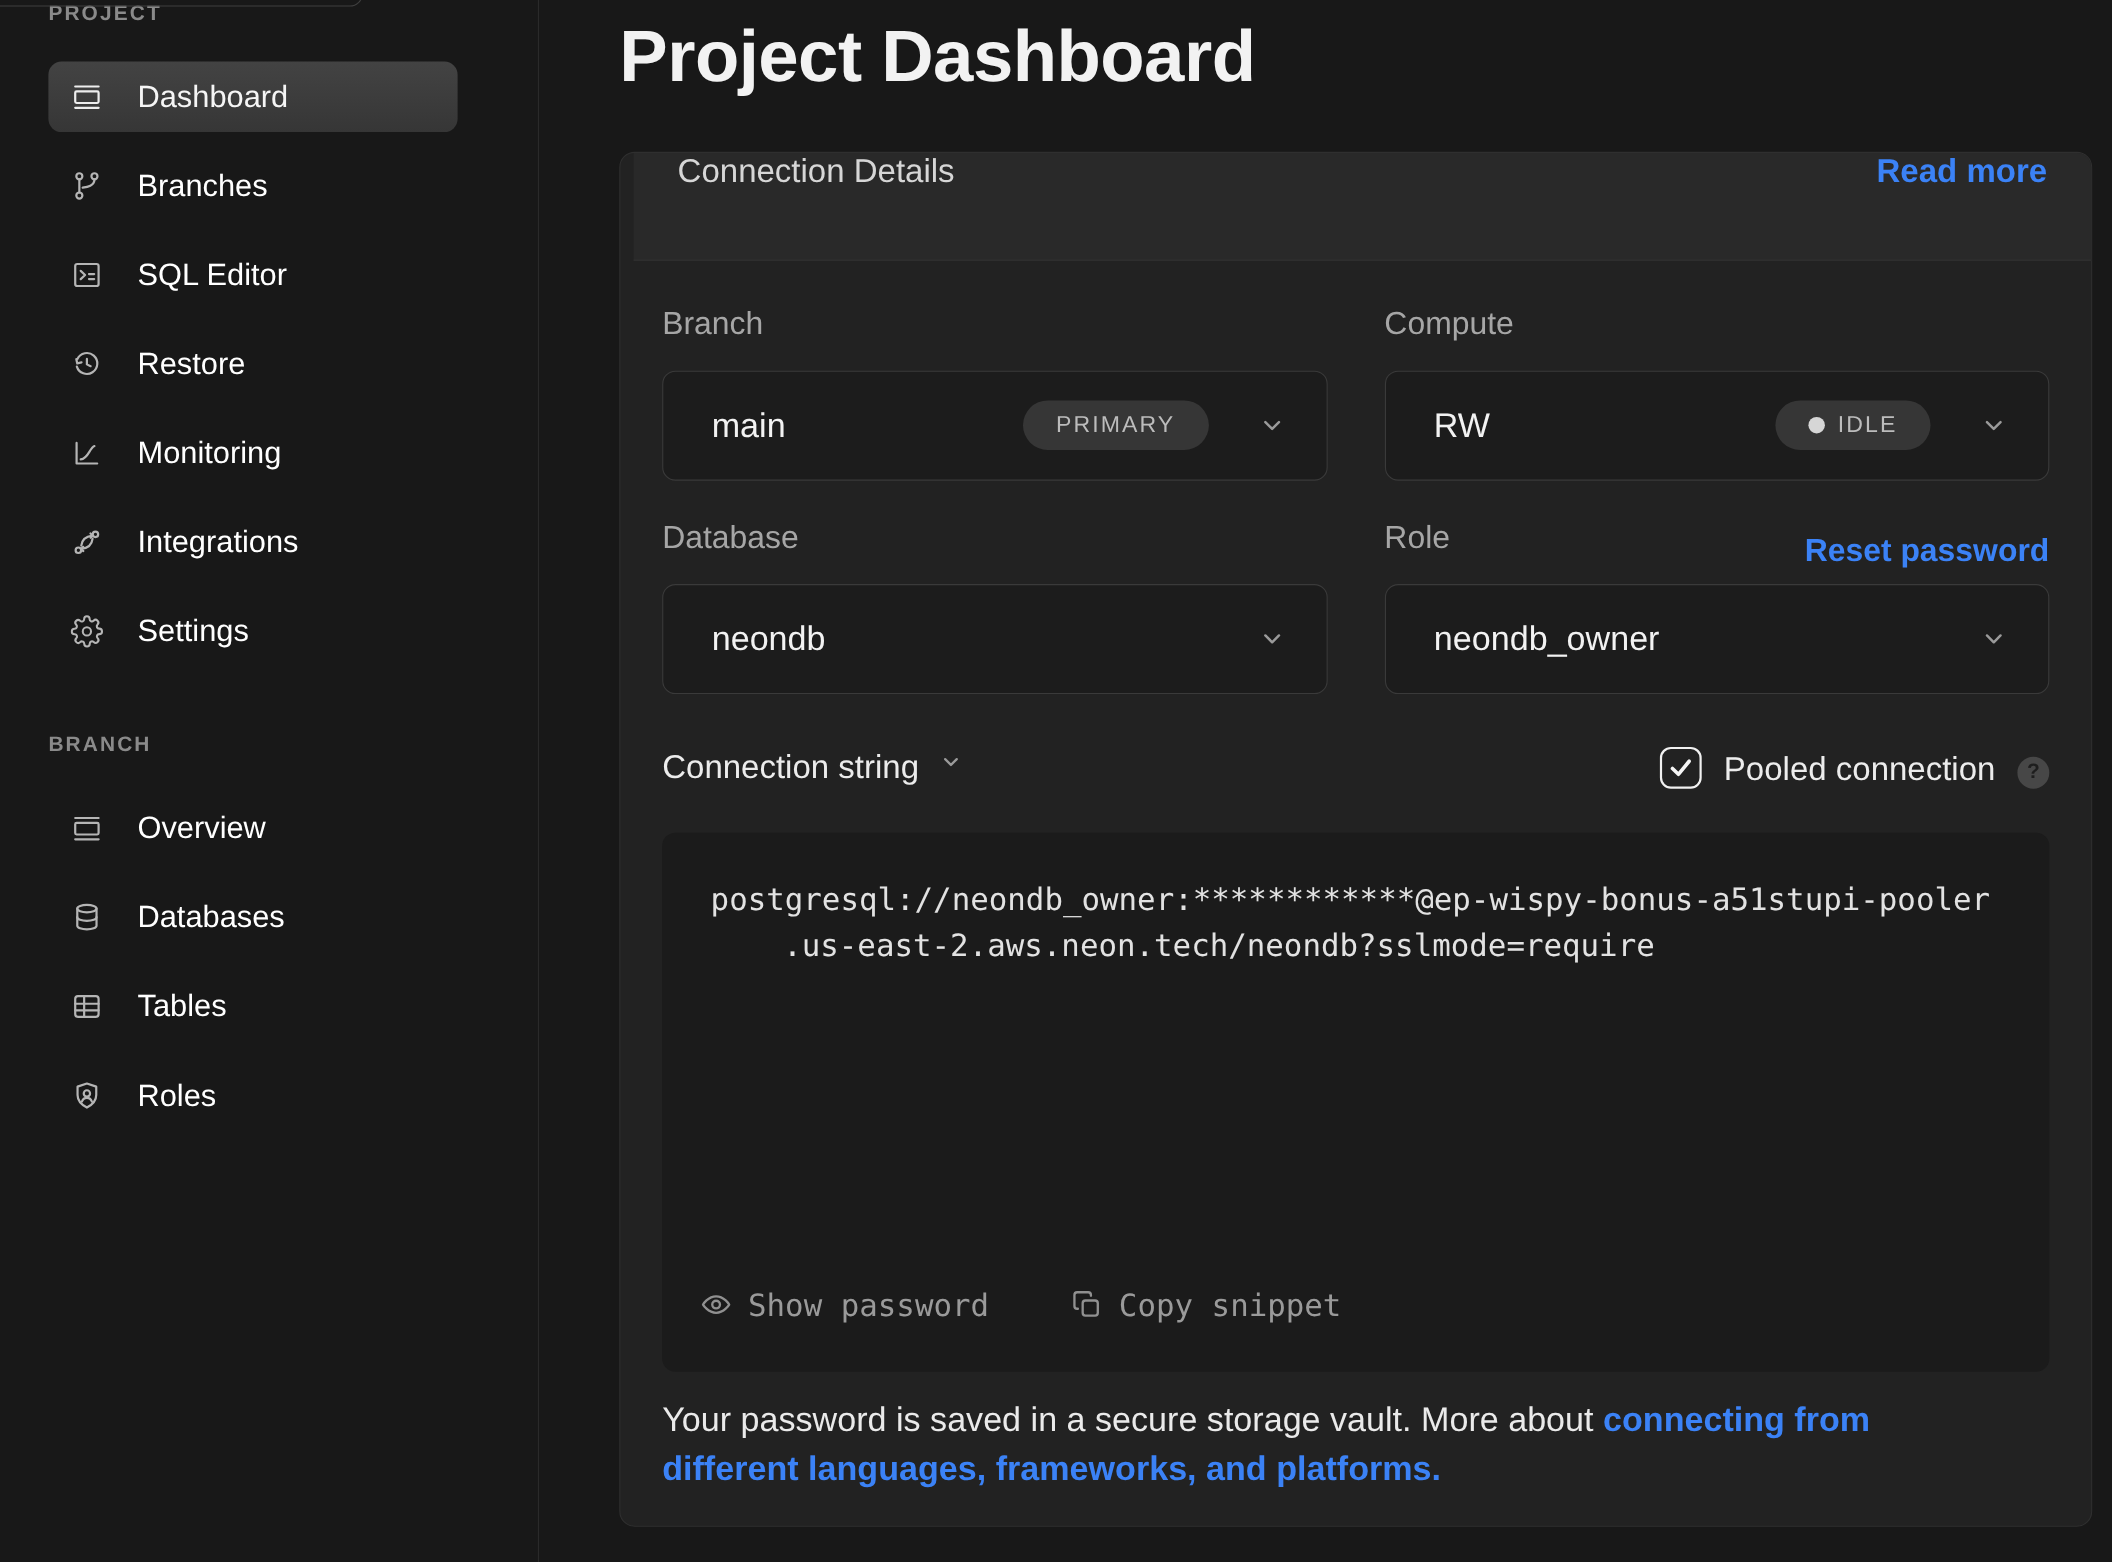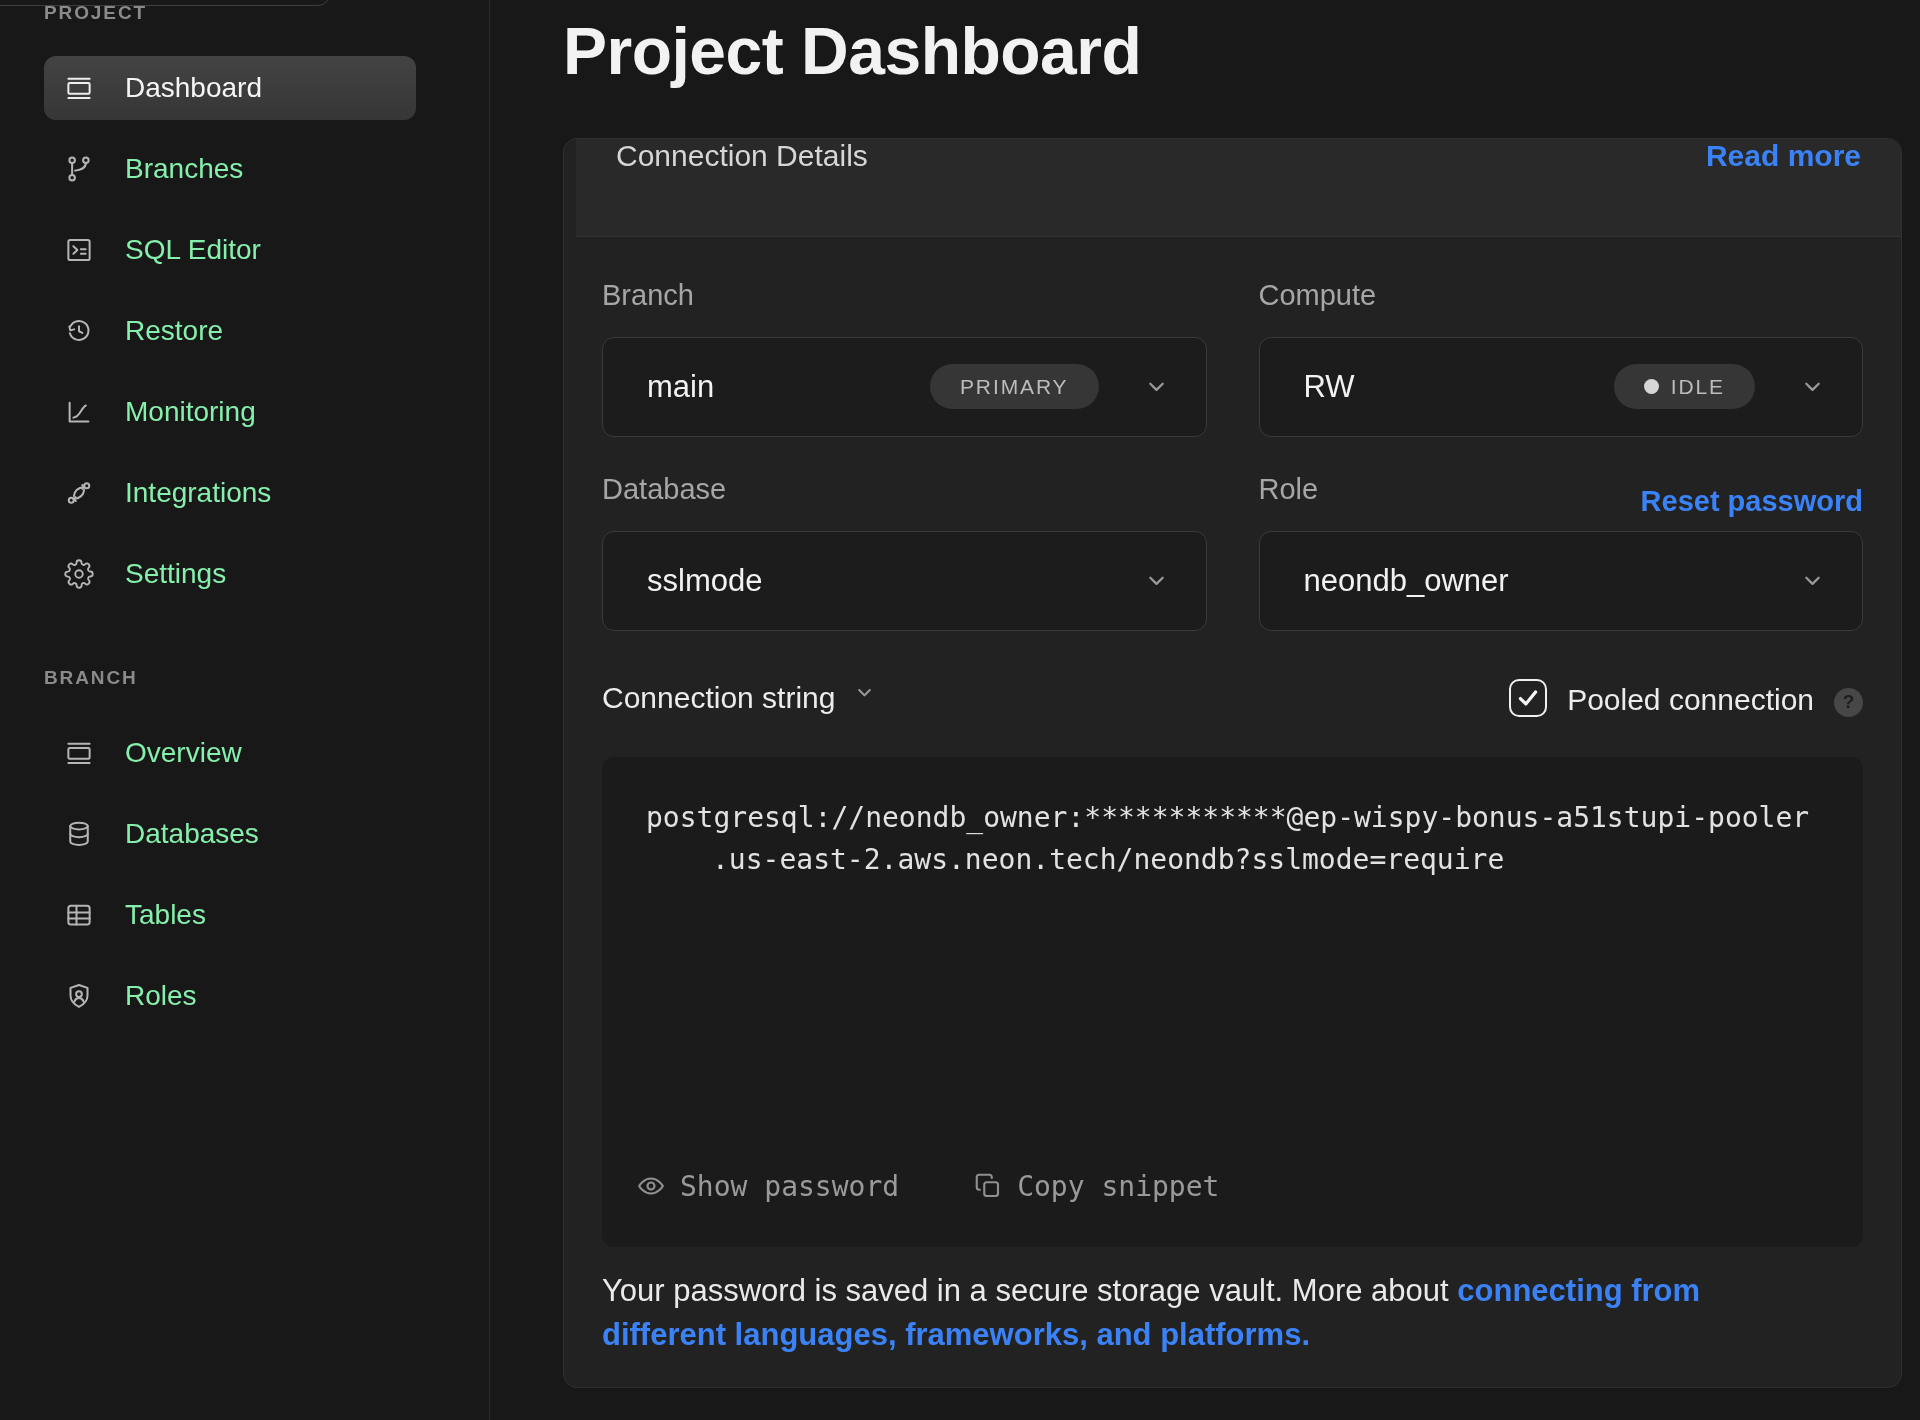--- a/index.html
+++ b/index.html
@@ -34,21 +34,21 @@
   .section-label{
     margin-left:44px;font-size:19px;font-weight:700;letter-spacing:.10em;
     color:#8a8a8a;line-height:26px;
   }
   .section-label.branch{margin-top:59px;}
   .nav{margin-top:30px;}
   .nav-item{
     display:flex;align-items:center;
     width:372px;height:64px;margin:0 0 17px 44px;
     border-radius:12px;padding-left:20px;
-    color:#86efac;font-size:28px;cursor:pointer;
+    color:#ffffff;font-size:28px;cursor:pointer;
   }
   .nav-item.active{
     background:linear-gradient(180deg,#434343,#363636);
     color:#f5f5f5;font-weight:500;
   }
   .nav-item .nicon{width:30px;height:30px;margin-right:31px;color:#b5b5b5;display:flex;align-items:center;justify-content:center;}
   .nav-item.active .nicon{color:#ededed;}
   .nav-item svg{width:30px;height:30px;}
 
   
@@ -320,21 +320,21 @@
                   </svg>
               </span>
             </div>
           </div>
 
           <div>
             <div class="field-label-row">
               <span class="field-label">Database</span>
             </div>
             <div class="select plain">
-              <span class="select-value">sslmode</span>
+              <span class="select-value">neondb</span>
               <span class="chevron">
                 <svg viewBox="0 0 24 24" fill="none" stroke="currentColor" stroke-width="2" stroke-linecap="round" stroke-linejoin="round">
                     <polyline points="6.5 9.5 12 15 17.5 9.5"></polyline>
                   </svg>
               </span>
             </div>
           </div>
 
           <div>
             <div class="field-label-row">

